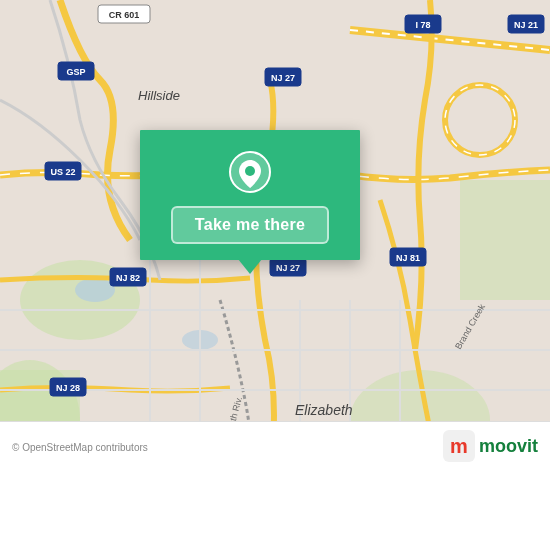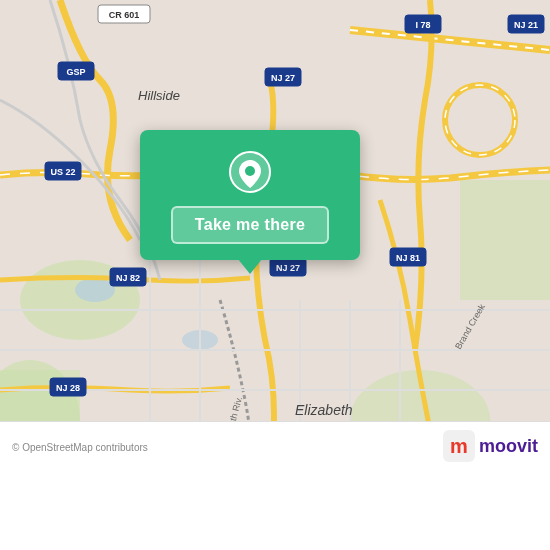--- a/index.html
+++ b/index.html
@@ -56,31 +56,31 @@
 
     #moovit-logo {
       display: flex;
       align-items: center;
       gap: 4px;
     }
 
     #moovit-text {
       font-size: 18px;
       font-weight: bold;
-      color: #4c1d95;
+      color: #15803d;
     }
 
     
     #popup-card {
       position: absolute;
       top: 130px;
       left: 140px;
       width: 220px;
       background: #2db87d;
-      border-radius: 8px;
+      border-radius: 1px;
       display: flex;
       flex-direction: column;
       align-items: center;
       padding: 20px 20px 16px;
       z-index: 20;
       box-shadow: 0 4px 15px rgba(0,0,0,0.3);
     }
 
     
     #popup-card::after {

